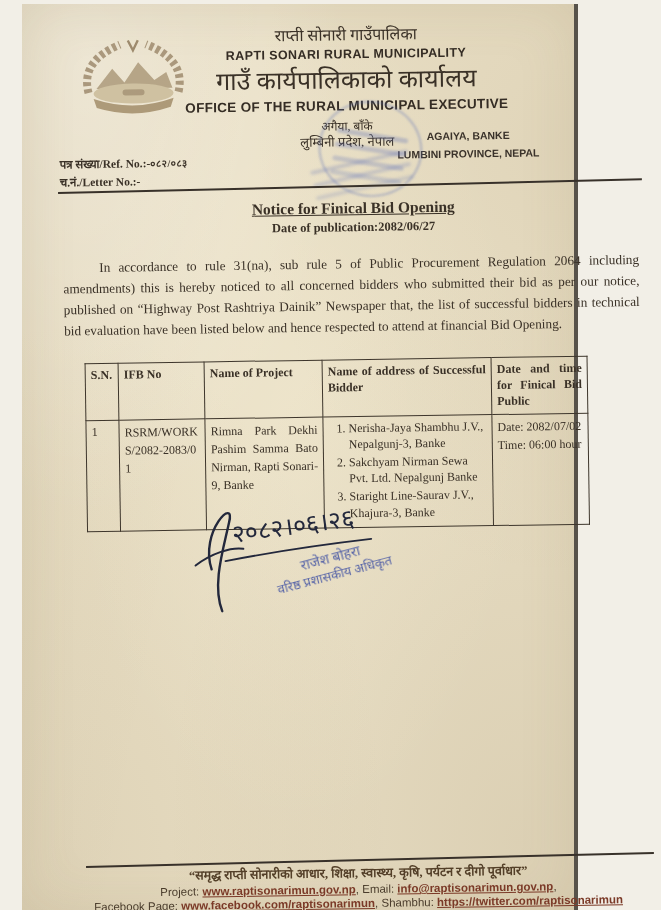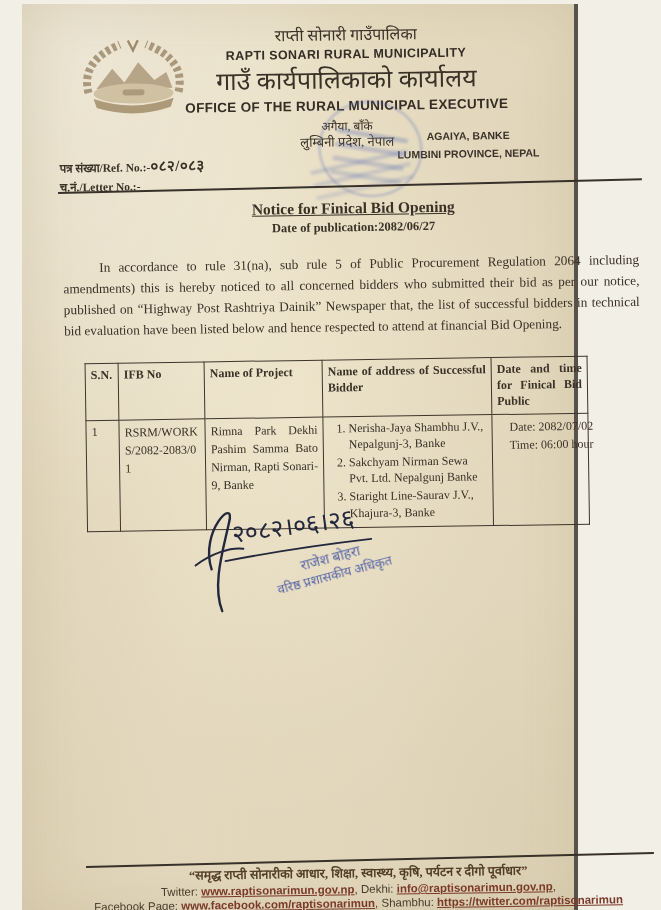--- a/index.html
+++ b/index.html
@@ -43,41 +43,41 @@
     border:2px solid rgba(88,108,182,.38); border-radius:50%;
     transform:rotate(10deg); filter:blur(1.3px); }
   .stampA::before { content:""; position:absolute; left:14px; top:30px; width:72px; height:5px;
     background:rgba(88,108,182,.30); border-radius:3px; box-shadow:0 14px 0 rgba(88,108,182,.28), 0 28px 0 rgba(88,108,182,.25), 0 42px 0 rgba(88,108,182,.22); }
   .stampB { position:absolute; left:288px; top:150px; width:120px; height:40px;
     transform:rotate(-12deg); filter:blur(1.4px); }
   .stampB::before { content:""; position:absolute; left:6px; top:6px; width:100px; height:4px;
     background:rgba(88,108,182,.26); border-radius:2px; box-shadow:0 13px 0 rgba(88,108,182,.24), 0 26px 0 rgba(88,108,182,.20); }
 
   .ref { position:absolute; left:42px; top:149px; font-weight:bold; font-size:11.5px; line-height:1.55; }
-  .ref .val { font-size:15px; letter-spacing:.5px; }
+  .ref .val { font-size:10px; letter-spacing:.5px; }
 
   .rule1 { position:absolute; left:40px; top:182px; width:584px; height:2.4px; background:#38312a; transform:rotate(-0.5deg); }
 
   .title-wrap { position:absolute; left:40px; top:196px; width:590px; text-align:center; }
   .title { display:inline-block; font-size:15.5px; font-weight:bold; text-decoration:underline; }
   .pubdate { font-size:12.5px; font-weight:bold; margin-top:3px; }
 
   .para { position:absolute; left:44px; top:250px; width:576px;
     font-size:13.3px; line-height:1.58; text-align:justify; text-indent:36px; }
 
   table.tbl { position:absolute; left:64px; top:356px; width:502px; border-collapse:collapse; table-layout:fixed; }
   .tbl th, .tbl td { border:1.4px solid #3e362c; padding:3px 5px 4px 5px; vertical-align:top;
     font-size:12px; text-align:left; line-height:1.35; }
   .tbl th { font-weight:bold; }
   .tbl th.just { text-align:justify; }
   td.ifb { word-break:break-all; line-height:1.5; }
   td.proj { text-align:justify; line-height:1.5; }
   ol.bidders { margin:0 0 0 4px; padding-left:16px; line-height:1.35; }
   ol.bidders li { margin-bottom:2px; }
-  td.datecell div { line-height:1.55; white-space:nowrap;margin-left:12px; }
+  td.datecell div { line-height:1.55; white-space:nowrap; }
 
   .sig { position:absolute; left:158px; top:484px; width:270px; height:135px; }
   .sig-stamp { position:absolute; left:214px; top:546px; width:190px; transform:rotate(-14deg);
     color:rgba(60,78,162,.85); text-align:center; filter:blur(.35px); line-height:1.3; }
   .sig-stamp .nm { font-size:14px; }
   .sig-stamp .ttl { font-size:13px; }
 
   .footer-rule { position:absolute; left:58px; top:856px; width:568px; height:2.2px; background:#38312a; transform:rotate(-0.55deg); }
   .foot { position:absolute; left:28px; top:861px; width:604px; text-align:center; color:#4f3f2d; }
   .foot .slogan { font-size:12.5px; font-weight:bold; color:#533f28; }
@@ -175,18 +175,18 @@
       <path d="M44,72 C95,63 150,56 190,52" fill="none" stroke="#23283c" stroke-width="1.9" stroke-linecap="round"></path>
     </svg>
     <div class="sig-stamp">
       <div class="nm">राजेश बोहरा</div>
       <div class="ttl">वरिष्ठ प्रशासकीय अधिकृत</div>
     </div>
 
     <div class="footer-rule"></div>
     <div class="foot">
       <div class="slogan">“समृद्ध राप्ती सोनारीको आधार, शिक्षा, स्वास्थ्य, कृषि, पर्यटन र दीगो पूर्वाधार”</div>
-      <div class="line"><span>Twitter: </span><a class="lnk">www.raptisonarimun.gov.np</a><span>, Dekhi: </span><a class="lnk">info@raptisonarimun.gov.np</a><span>,</span></div>
+      <div class="line"><span>Project: </span><a class="lnk">www.raptisonarimun.gov.np</a><span>, Email: </span><a class="lnk">info@raptisonarimun.gov.np</a><span>,</span></div>
       <div class="line"><span>Facebook Page: </span><a class="lnk">www.facebook.com/raptisonarimun</a><span>, Shambhu: </span><a class="lnk">https://twitter.com/raptisonarimun</a></div>
     </div>
 
   </div>
 </div>
 
 </body></html>

